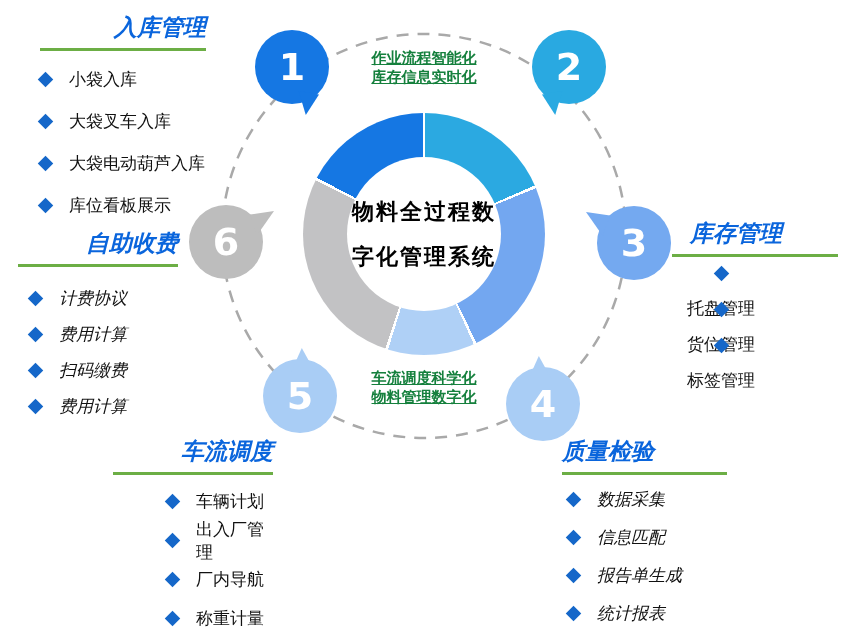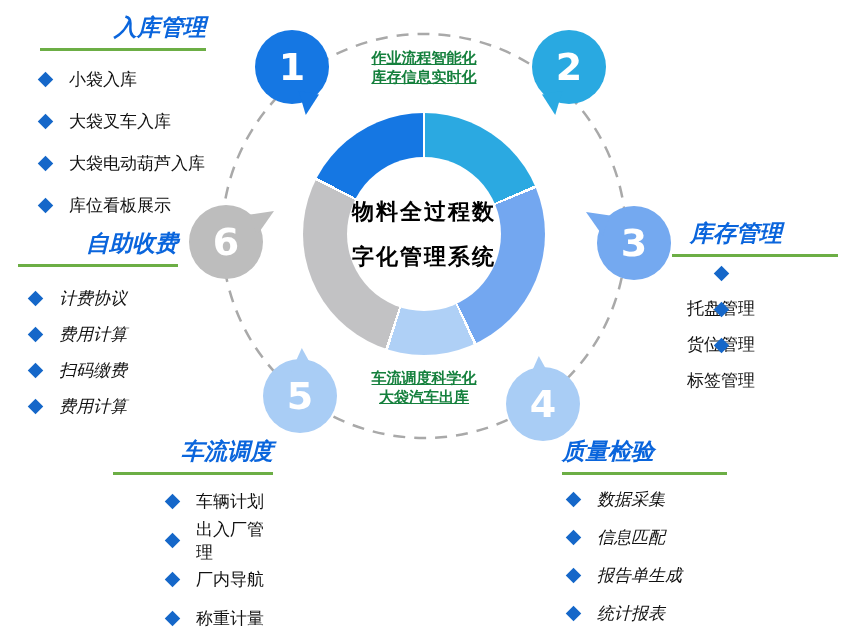--- a/index.html
+++ b/index.html
@@ -92,21 +92,21 @@
       <div>字化管理系统</div>
     </div>
   </div>
 
   <div class="annotation ann-top">
     <div>作业流程智能化</div>
     <div>库存信息实时化</div>
   </div>
   <div class="annotation ann-bottom">
     <div>车流调度科学化</div>
-    <div>大袋汽车出库</div>
+    <div>物料管理数字化</div>
   </div>
 
   <div class="bubble b1" style="background: rgb(21, 119, 227);">
     <span class="tail" style="background: rgb(21, 119, 227);"></span>
     <span class="num">1</span>
   </div>
   <div class="bubble b2" style="background: rgb(41, 169, 225);">
     <span class="tail" style="background: rgb(41, 169, 225);"></span>
     <span class="num">2</span>
   </div>

